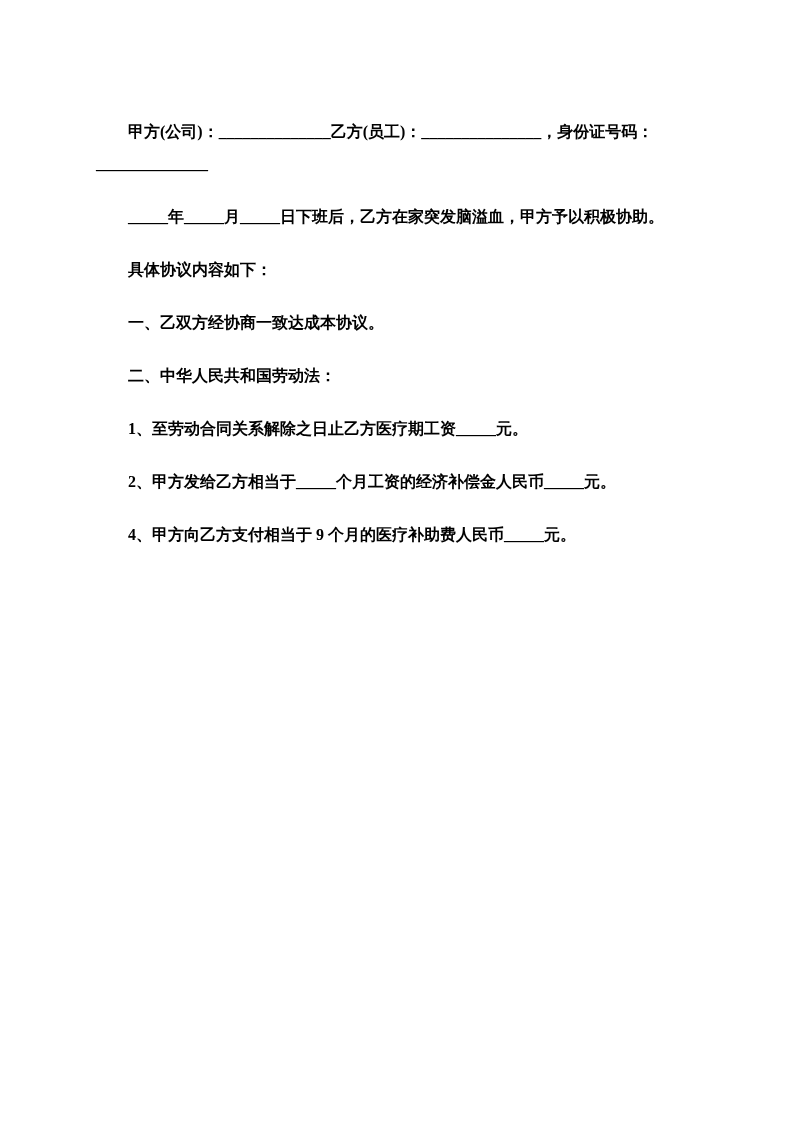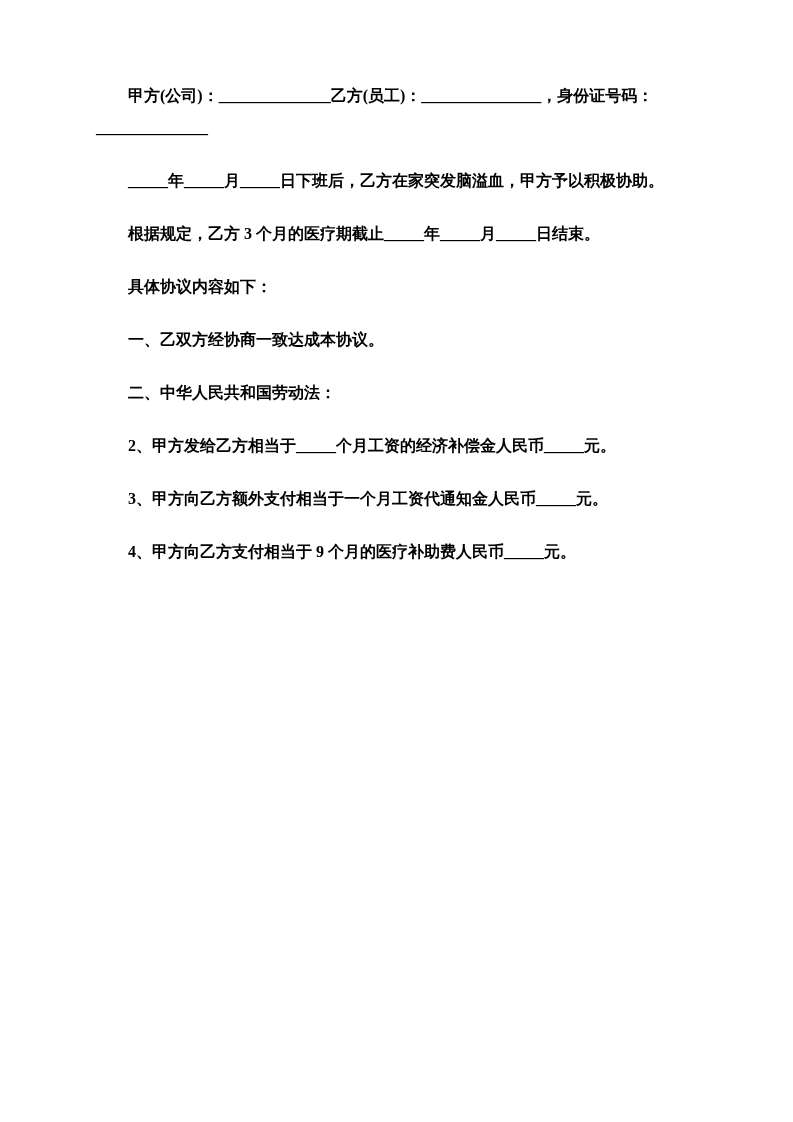--- a/index.html
+++ b/index.html
@@ -11,21 +11,21 @@
     width: 793px;
     height: 1122px;
     overflow: hidden;
   }
   .page {
     position: relative;
     width: 793px;
     height: 1122px;
     background: #ffffff;
     box-sizing: border-box;
-    padding: 80px 95px 60px 96px;
+    padding: 116px 95px 60px 96px;
     overflow: hidden;
   }
   .doc {
     width: 100%;
   }
   .doc p {
     margin: 0 0 21px 0;
     padding: 0;
     font-family: "Liberation Serif", serif;
     font-weight: 700;
@@ -38,21 +38,20 @@
     text-align: left;
   }
 </style>
 </head>
 <body>
 
 <div class="page">
   <div class="doc">
     <p>甲方(公司)：______________乙方(员工)：_______________，身份证号码：______________</p>
     <p>_____年_____月_____日下班后，乙方在家突发脑溢血，甲方予以积极协助。</p>
-    <p>根据规定，乙方 3 个月的医疗期截止_____年_____月_____日结束。</p>
     <p>具体协议内容如下：</p>
     <p>一、乙双方经协商一致达成本协议。</p>
     <p>二、中华人民共和国劳动法：</p>
+    <p>1、至劳动合同关系解除之日止乙方医疗期工资_____元。</p>
     <p>2、甲方发给乙方相当于_____个月工资的经济补偿金人民币_____元。</p>
-    <p>3、甲方向乙方额外支付相当于一个月工资代通知金人民币_____元。</p>
     <p>4、甲方向乙方支付相当于 9 个月的医疗补助费人民币_____元。</p>
   </div>
 </div>
 
 </body></html>

